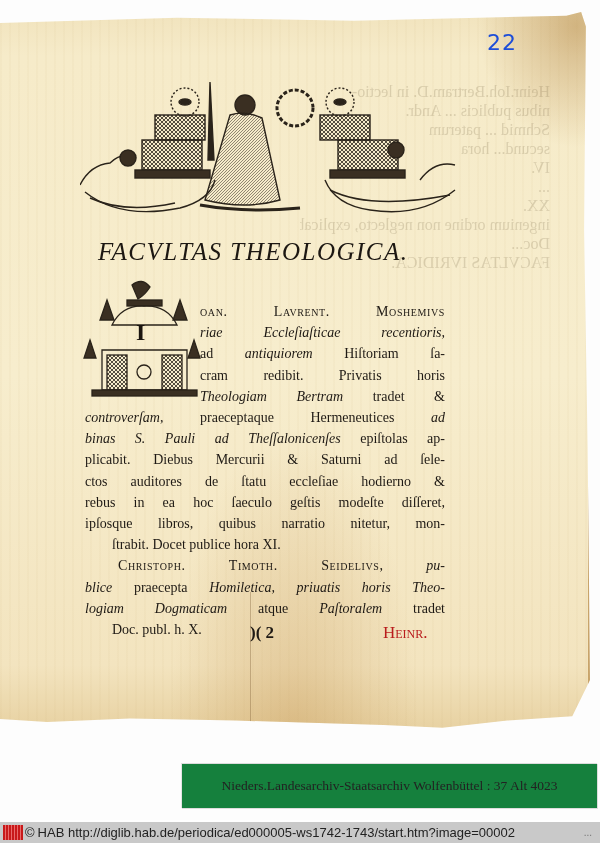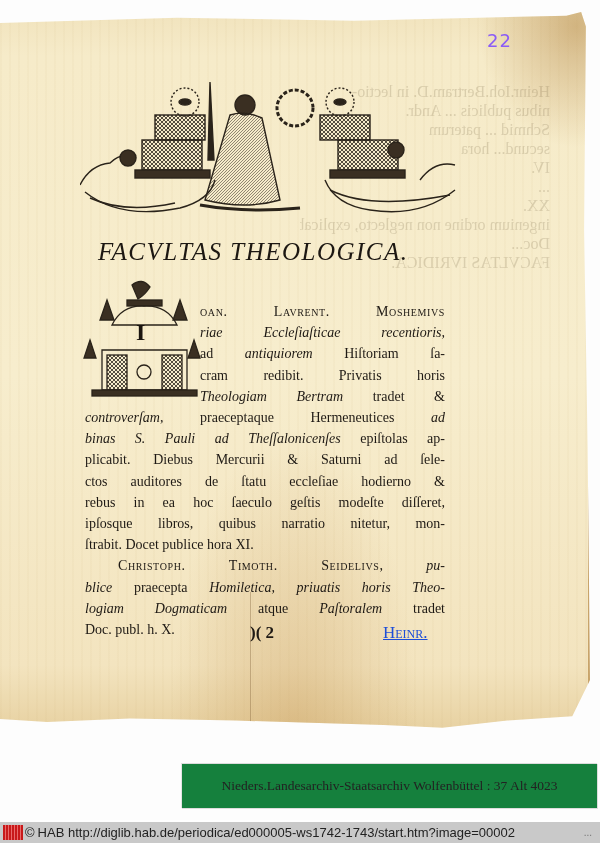--- a/index.html
+++ b/index.html
@@ -18,45 +18,45 @@
     .paper::before {
       content: ""; position: absolute; inset: 0;
       background:
         repeating-linear-gradient(90deg, rgba(190,160,100,0.05) 0 2px, transparent 2px 9px),
         radial-gradient(ellipse at 98% 2%, rgba(170,120,50,0.45), transparent 12%),
         radial-gradient(ellipse at 50% 100%, rgba(190,140,70,0.35), transparent 30%);
     }
     .fold { position: absolute; left: 250px; top: 580px; width: 1px; height: 150px; background: rgba(120,90,50,0.35); }
     .pagenum {
       position: absolute; left: 487px; top: 30px; font-family: "DejaVu Sans", sans-serif;
-      font-size: 18px; color: #8b5cf6; letter-spacing: 1px;
+      font-size: 22px; color: #1d4ed8; letter-spacing: 1px;
     }
     .bleed {
       position: absolute; left: 300px; top: 70px; width: 250px; height: 230px;
       color: rgba(90,70,40,0.18); font-size: 16px; line-height: 19px; transform: scaleX(-1);
       white-space: pre; overflow: hidden;
     }
     .vignette { position: absolute; left: 80px; top: 80px; width: 380px; height: 145px; }
     .title {
       position: absolute; left: 98px; top: 238px; font-size: 25px; font-style: italic;
       letter-spacing: 1.5px; color: #1c1712; font-weight: normal;
     }
     .initial { position: absolute; left: 82px; top: 280px; width: 120px; height: 118px; }
     .body-text {
       position: absolute; left: 85px; top: 301px; width: 360px; font-size: 14px; line-height: 21.2px;
       color: #1e1914; text-align: justify;
     }
     .body-text .line { display: block; white-space: nowrap; text-align-last: justify; }
     .body-text .ind { padding-left: 115px; }
     .body-text .ind2 { padding-left: 33px; }
-    .body-text .last { text-align-last: left; }
+    .body-text .last { text-align-last: left; margin-left: 27px; }
     .sc { font-variant: small-caps; letter-spacing: 0.6px; }
     .it { font-style: italic; }
     .signature { position: absolute; left: 250px; top: 623px; font-size: 17px; color: #1e1914; font-weight: bold; }
-    .catchword { position: absolute; left: 383px; top: 623px; font-size: 17px; color: #1d4ed8; font-variant: small-caps; text-decoration: underline; }
+    .catchword { position: absolute; left: 383px; top: 623px; font-size: 17px; color: #b91c1c; font-variant: small-caps; }
     .archive-label {
       position: absolute; left: 181px; top: 763px; width: 415px; height: 44px; background: #15803d;
       border-top: 1px solid #dcdcdc; border-left: 1px solid #e4e4e4; box-shadow: 1px 1px 0 #ddd;
       font-family: "Liberation Serif", serif; font-size: 13.5px; color: #222;
       display: flex; align-items: center; justify-content: center;
     }
     .footer {
       position: absolute; left: 0; top: 822px; width: 600px; height: 21px; background: #c9c9c9;
       display: flex; align-items: center; font-family: "Liberation Sans", sans-serif; font-size: 13px; color: #222;
     }

